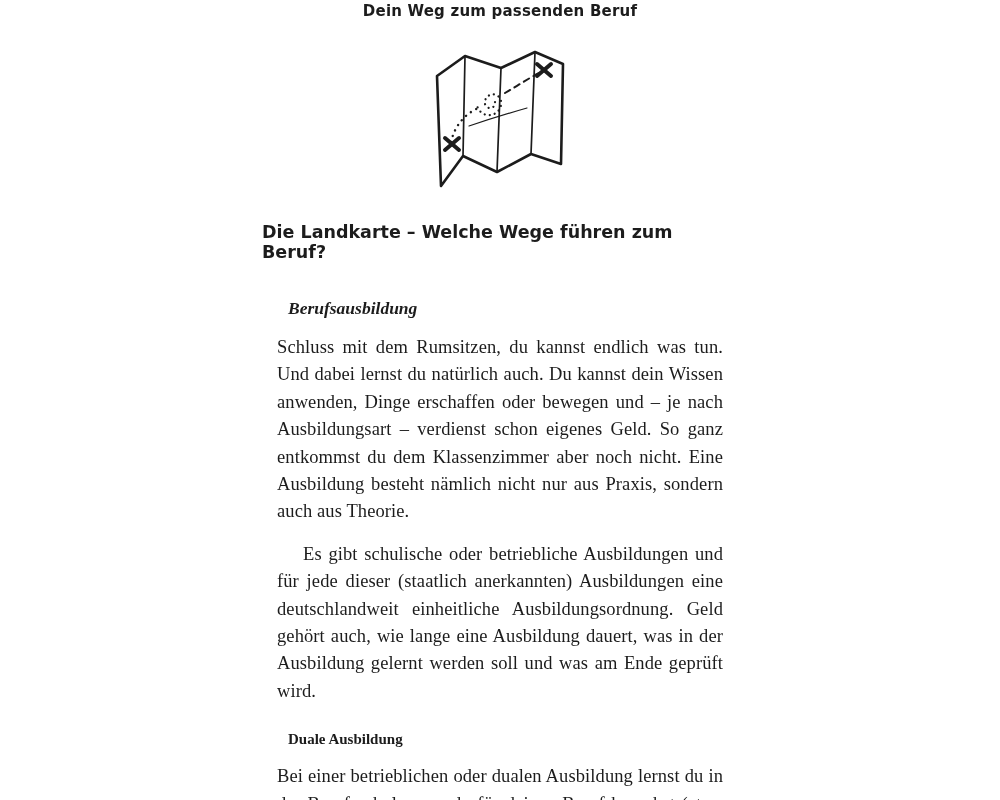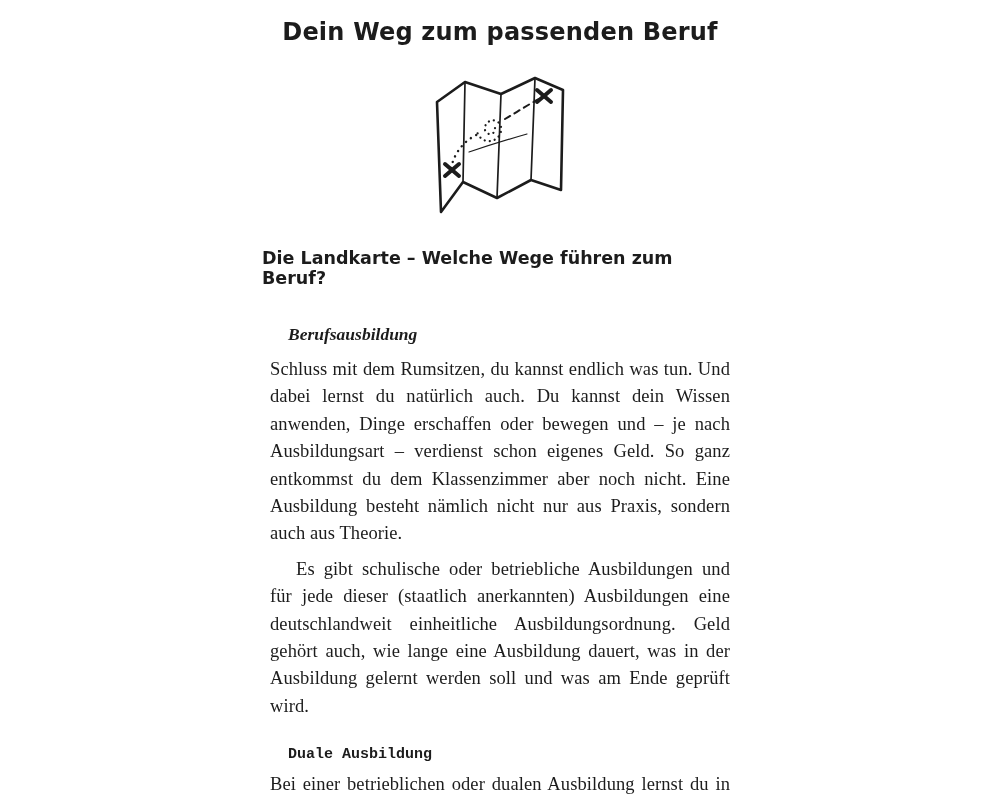--- a/index.html
+++ b/index.html
@@ -13,24 +13,24 @@
     font-family: "Liberation Serif", serif;
   }
   .page {
     width: 476px;
     margin: 0 auto;
     padding-top: 2px;
   }
   .title {
     font-family: "DejaVu Sans", sans-serif;
     font-weight: 700;
-    font-size: 24px;
+    font-size: 15px;
     letter-spacing: 0.2px;
     text-align: center;
-    margin: 16px;
+    margin: 0;
   }
   .illustration {
     margin-top: 24px;
     height: 152px;
     display: flex;
     justify-content: center;
     align-items: center;
   }
   .subtitle {
     font-family: "DejaVu Sans", sans-serif;
@@ -40,31 +40,31 @@
     margin: 26px 0 0 0;
   }
   .section-heading-serif {
     font-family: "Liberation Serif", serif;
     font-style: italic;
     font-weight: 700;
     font-size: 17.5px;
     margin: 36px 0 11px 26px;
   }
   .section-heading-sans {
-    font-family: Liberation Mono, monospace;
+    font-family: Liberation Serif, serif;
     font-weight: 700;
     font-size: 15px;
     margin: 26px 0 5px 26px;
   }
   p.body-text {
     font-size: 18.5px;
     line-height: 27.4px;
     letter-spacing: 0.1px;
     text-align: justify;
-    margin: 8px;
+    margin: 15px;
   }
   p.indent { text-indent: 26px; }
 </style>
 </head>
 <body>
 
 <div class="page">
 
   <h1 class="title">Dein Weg zum passenden Beruf</h1>
 

